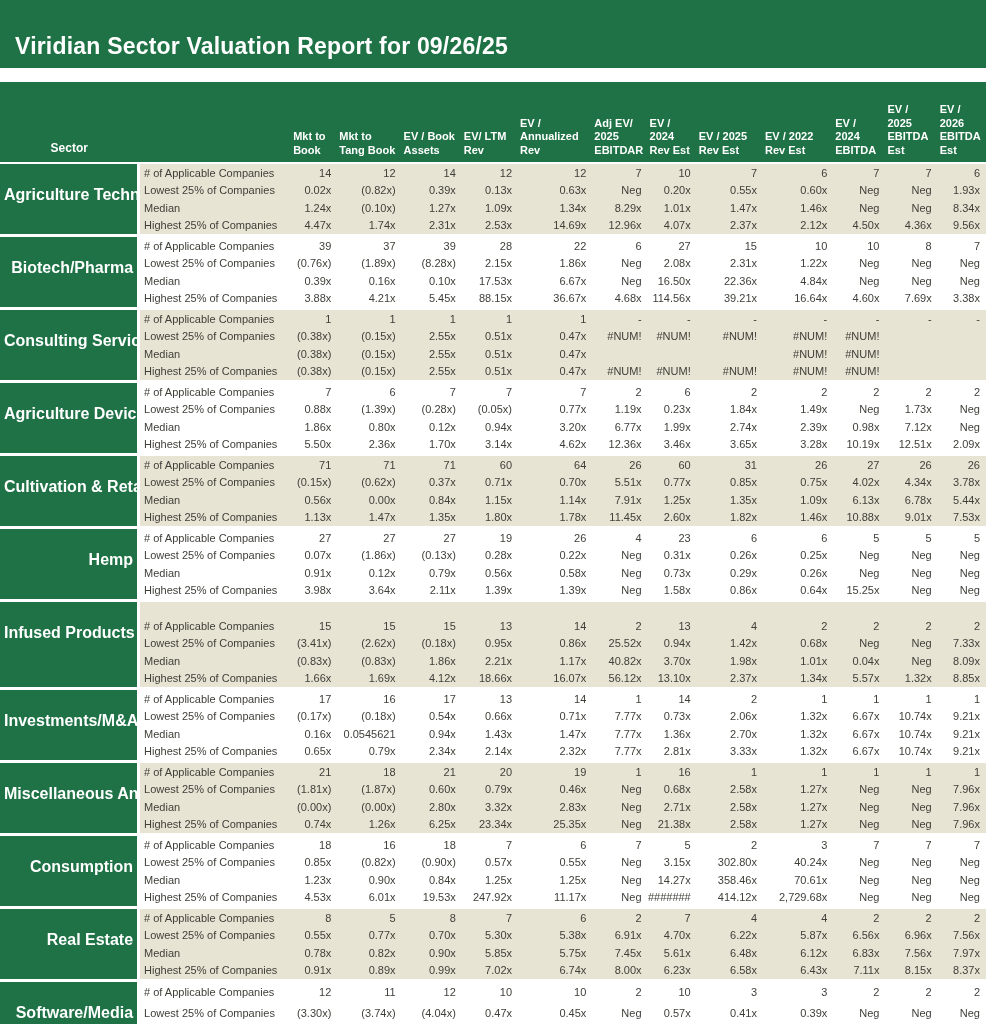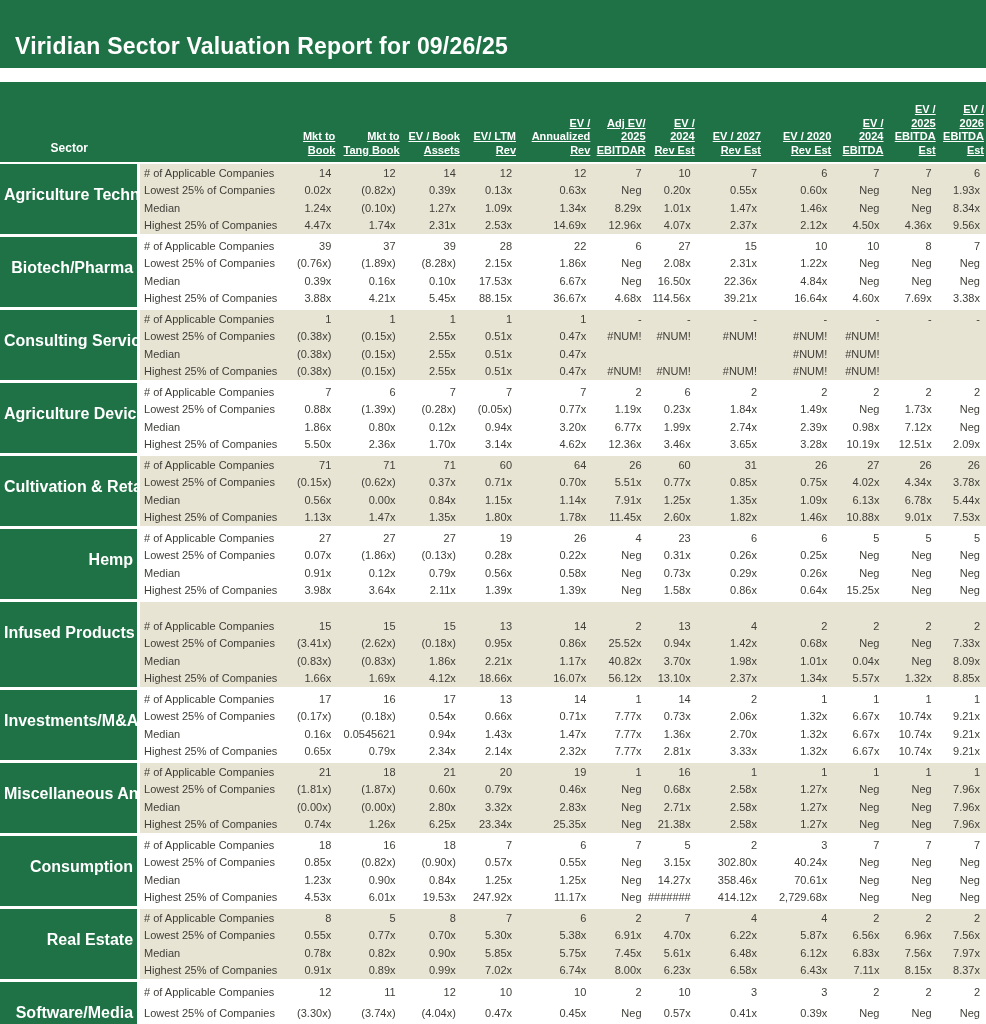--- a/index.html
+++ b/index.html
@@ -41,21 +41,21 @@
     background:#1e7245;
     color:#ffffff;
     font-size:11px;
     font-weight:bold;
     vertical-align:bottom;
     padding:4px 2px 5px 2px;
     white-space:pre-line;
     line-height:1.22;
     border-bottom:2px solid #ffffff;
   }
-  thead th.num-h{text-align:right;text-decoration:underline;}
+  thead th.num-h{text-align:left;}
   thead th.sector-h{
     text-align:center;
     font-size:12px;
     padding-bottom:6px;
     height:70px;
   }
   tbody td{
     font-size:11px;
     padding:1.5px 6px 1.5px 0;
     height:14.5px;
@@ -125,23 +125,23 @@
 Rev</th>
           <th class="num-h">EV /
 Annualized
 Rev</th>
           <th class="num-h">Adj EV/
 2025
 EBITDAR</th>
           <th class="num-h">EV /
 2024
 Rev Est</th>
-          <th class="num-h">EV /  2027
+          <th class="num-h">EV /  2025
 Rev Est</th>
-          <th class="num-h">EV /  2020
+          <th class="num-h">EV /  2022
 Rev Est</th>
           <th class="num-h">EV /
 2024
 EBITDA</th>
           <th class="num-h">EV /
 2025
 EBITDA
 Est</th>
           <th class="num-h">EV /
 2026

